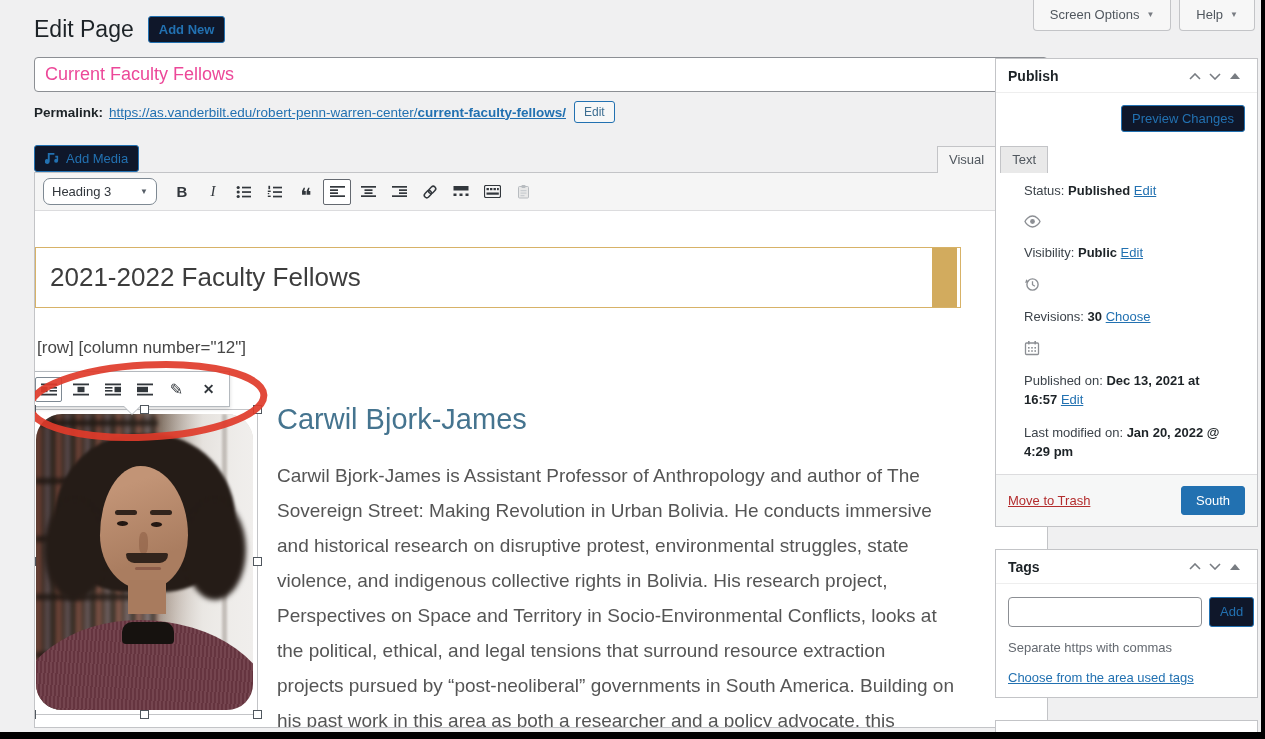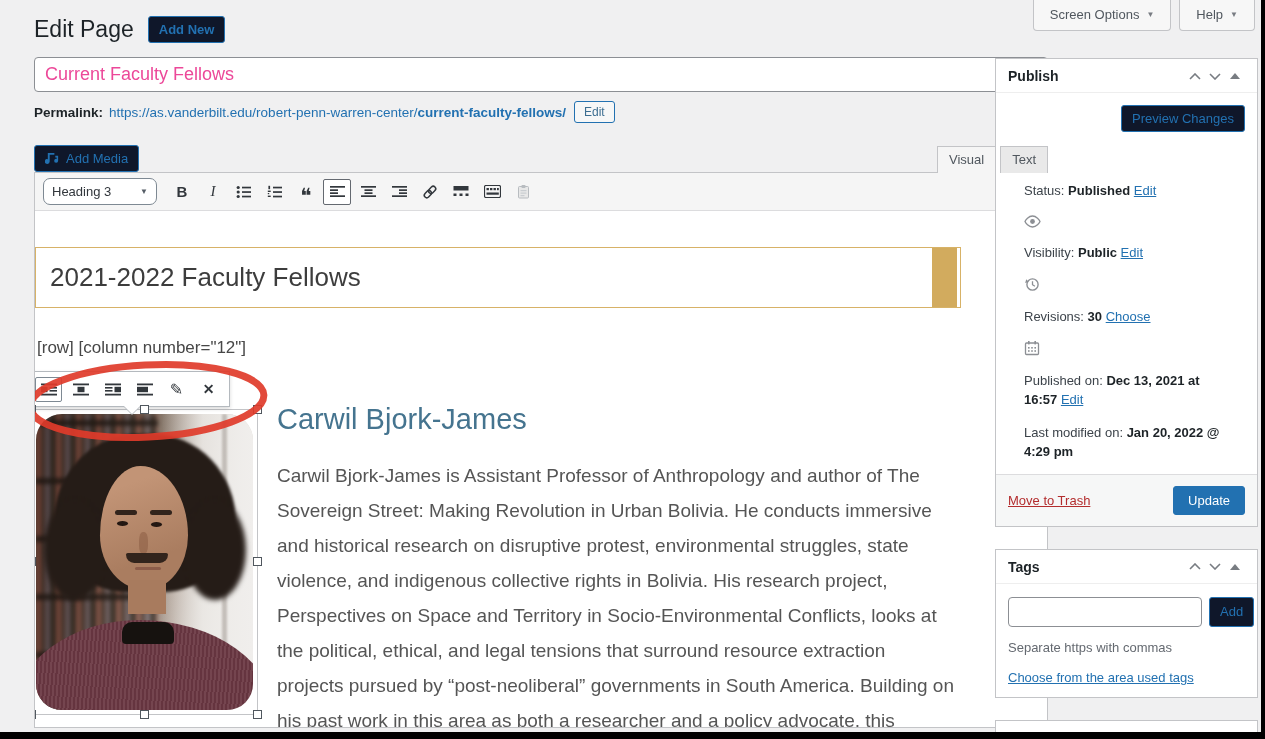--- a/index.html
+++ b/index.html
@@ -40,21 +40,21 @@
   }
 
   .title-input {
     margin-top:11px; width:100%; height:35px; background:#fff;
     border:1px solid #8c8f94; border-radius:4px; padding:0 10px;
     font-size:18px; color:#ec4899; font-family:"Liberation Sans", sans-serif;
   }
 
   .permalink { margin-top:9px; font-size:13.5px; color:#1d2327; display:flex; align-items:center; }
   .permalink .plabel { font-weight:600; margin-right:6px; }
-  .permalink a { color:#2271b1; }
+  .permalink a { color:#2271b1; text-decoration:underline; }
   .permalink .slug { font-weight:700; }
   .btn-edit-sm {
     margin-left:8px; background:#f6f7f7; border:1px solid #2271b1; border-radius:3px;
     color:#3c6e91; font-size:12px; padding:3px 9px; cursor:pointer;
   }
 
   
   .media-row { margin-top:22px; display:flex; justify-content:space-between; align-items:flex-end; }
   .editor-tabs { display:flex; gap:4px; margin-bottom:-1px; z-index:2; position:relative; }
   .etab { font-size:13px; padding:5px 11px 6px; border:1px solid #c3c4c7; border-bottom:none; color:#50575e; cursor:pointer; }
@@ -534,21 +534,21 @@
             </svg>
         </span>
         <span><span>Published on:</span> <b>Dec 13, 2021 at 16:57</b> <a class="blue-link">Edit</a></span>
       </div>
       <div class="misc-row">
         <span><span>Last modified on:</span> <b>Jan 20, 2022 @ 4:29 pm</b></span>
       </div>
     </div>
     <div class="publish-footer">
       <a class="trash-link">Move to Trash</a>
-      <button class="btn-primary">Update</button>
+      <button class="btn-primary">South</button>
     </div>
   </div>
 
   <div class="panel">
     <div class="panel-header">
       <span>Tags</span>
       <span class="spacer"></span>
       <span class="hicon">
           <svg width="12" height="7" viewBox="0 0 12 7">
             <polyline points="1,6 6,1 11,6" fill="none" stroke="#787c82" stroke-width="1.6"></polyline>

